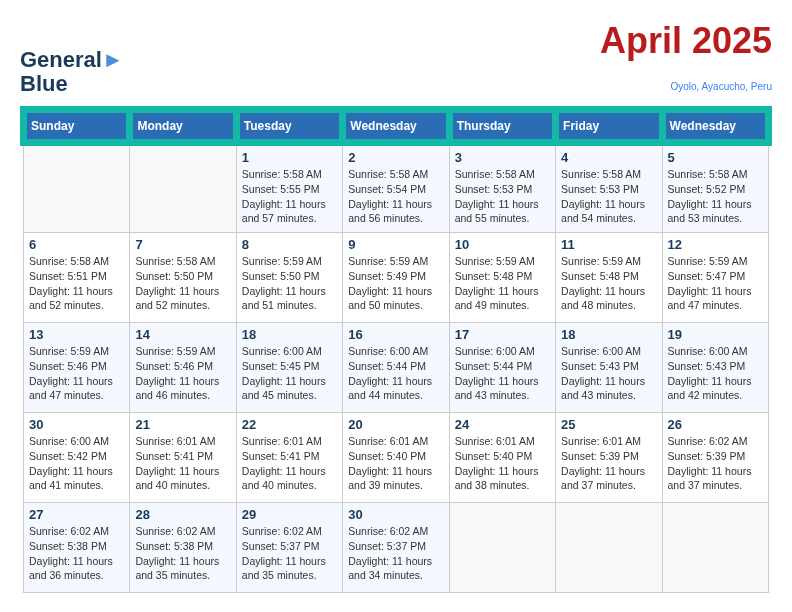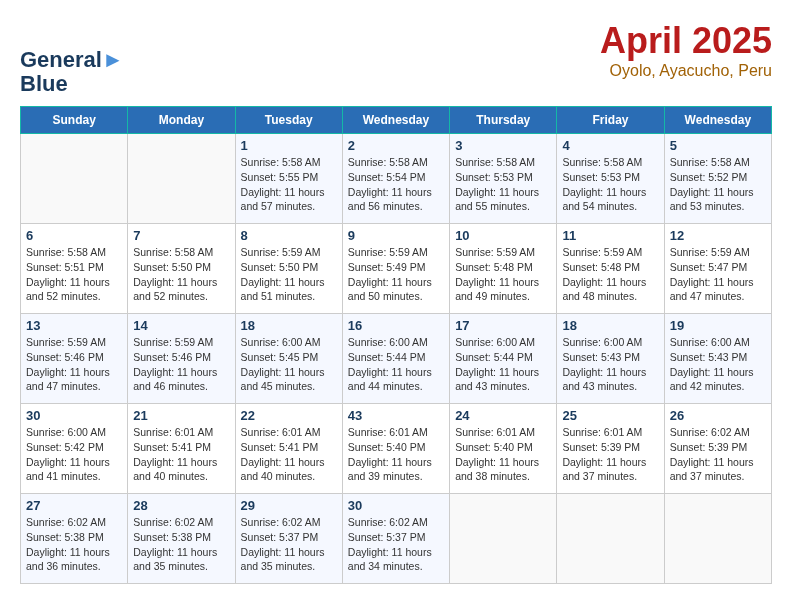--- a/index.html
+++ b/index.html
@@ -32,38 +32,39 @@
     }
     .title-area {
       text-align: right;
     }
     .calendar-title {
       font-size: 36px;
       font-weight: bold;
       color: #b91c1c;
     }
     .calendar-subtitle {
-      font-size: 16px;
-      color: #a16207;
+      font-size: 10px;
+      color: #3b82f6;
+      margin-top: 19px;
     }
     table {
       width: 100%;
       border-collapse: collapse;
       font-size: 11px;
     }
     thead tr {
       background-color: #2a6db5;
       color: #fff;
     }
     thead th {
       padding: 6px 4px;
-      text-align: center;
+      text-align: left;
       font-size: 12px;
       font-weight: bold;
-      border: 1px solid #14b8a6;
+      border: 7px solid #14b8a6;
     }
     tbody tr {
       vertical-align: top;
     }
     tbody td {
       border: 1px solid #ccc;
       padding: 4px 5px;
       height: 90px;
       width: 14.28%;
       vertical-align: top;
@@ -211,21 +212,21 @@
         </td>
         <td>
           <span class="day-number">21</span>
           <div class="day-info">Sunrise: 6:01 AM<br>Sunset: 5:41 PM<br>Daylight: 11 hours and 40 minutes.</div>
         </td>
         <td>
           <span class="day-number">22</span>
           <div class="day-info">Sunrise: 6:01 AM<br>Sunset: 5:41 PM<br>Daylight: 11 hours and 40 minutes.</div>
         </td>
         <td>
-          <span class="day-number">43</span>
+          <span class="day-number">20</span>
           <div class="day-info">Sunrise: 6:01 AM<br>Sunset: 5:40 PM<br>Daylight: 11 hours and 39 minutes.</div>
         </td>
         <td>
           <span class="day-number">24</span>
           <div class="day-info">Sunrise: 6:01 AM<br>Sunset: 5:40 PM<br>Daylight: 11 hours and 38 minutes.</div>
         </td>
         <td>
           <span class="day-number">25</span>
           <div class="day-info">Sunrise: 6:01 AM<br>Sunset: 5:39 PM<br>Daylight: 11 hours and 37 minutes.</div>
         </td>

